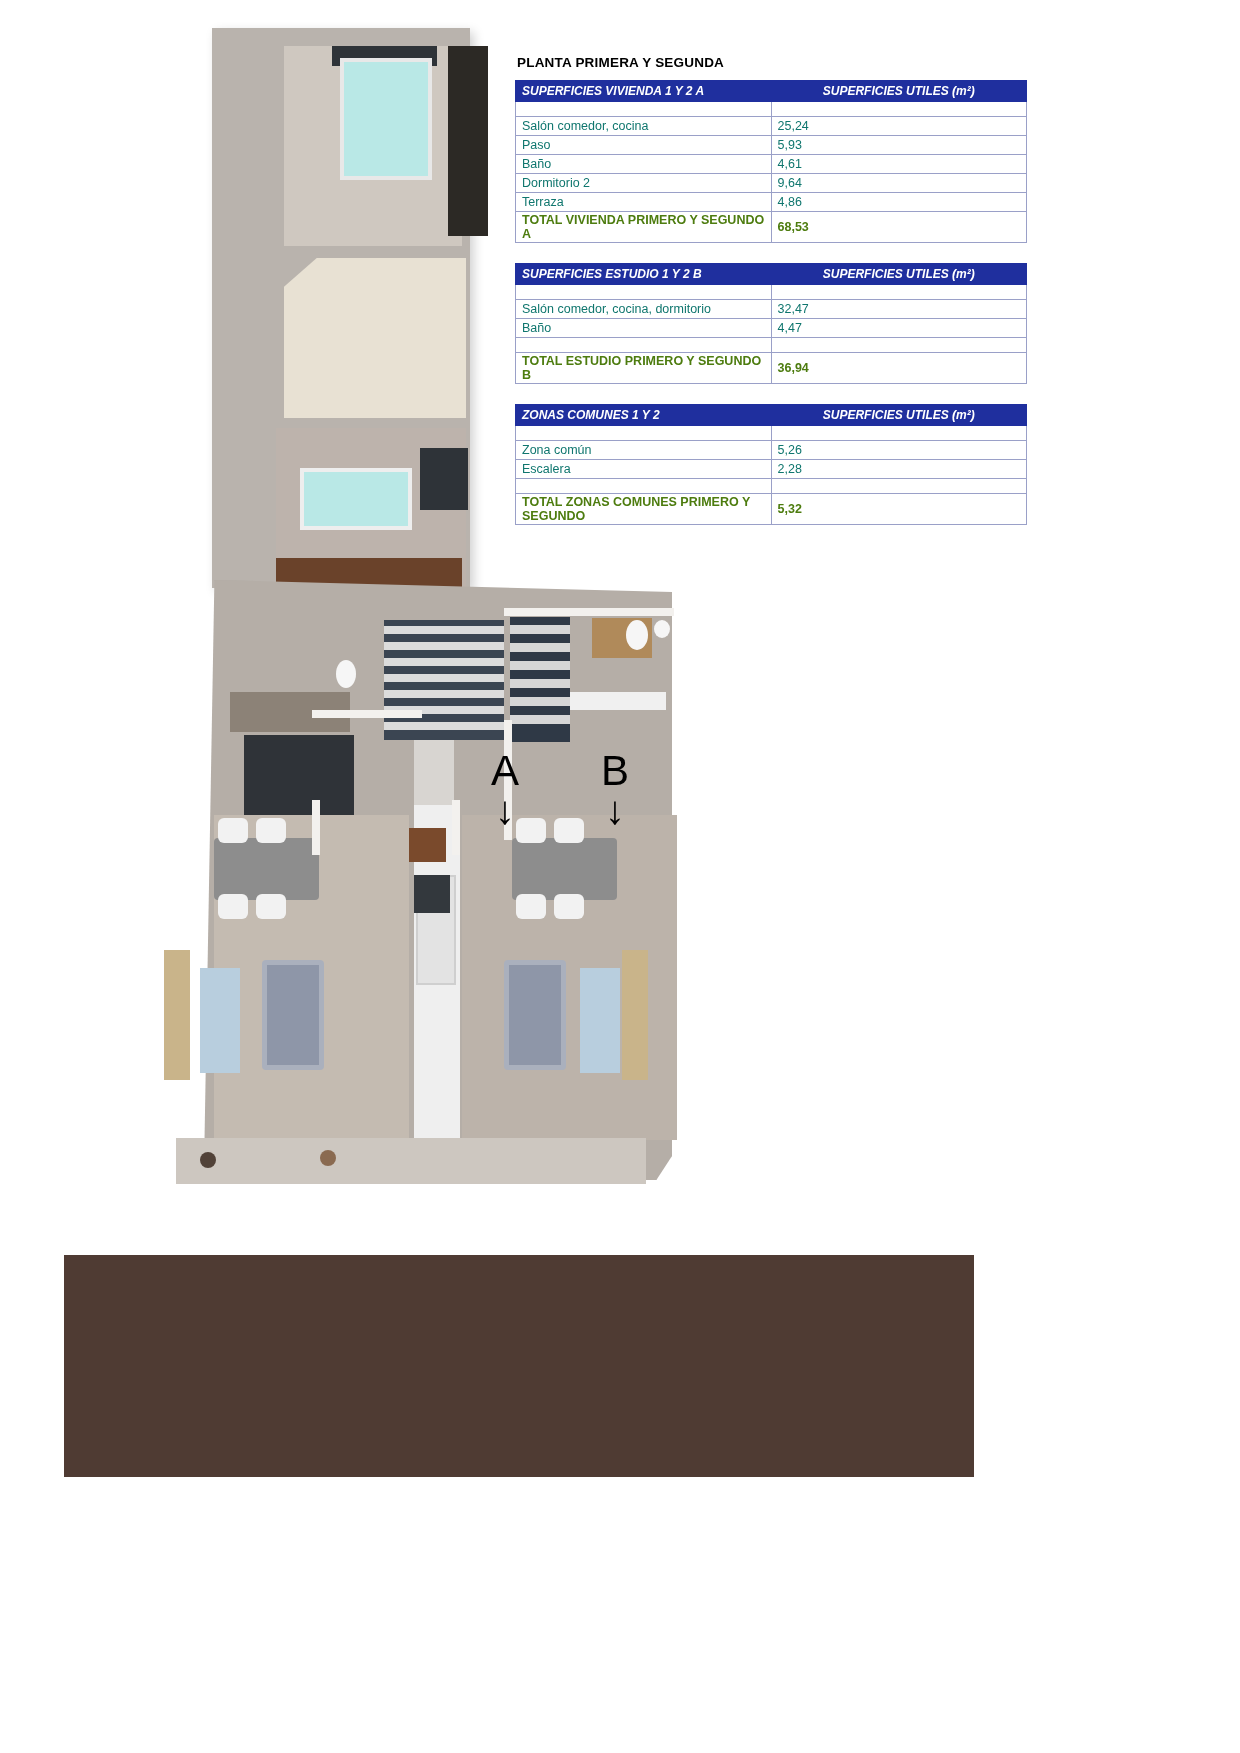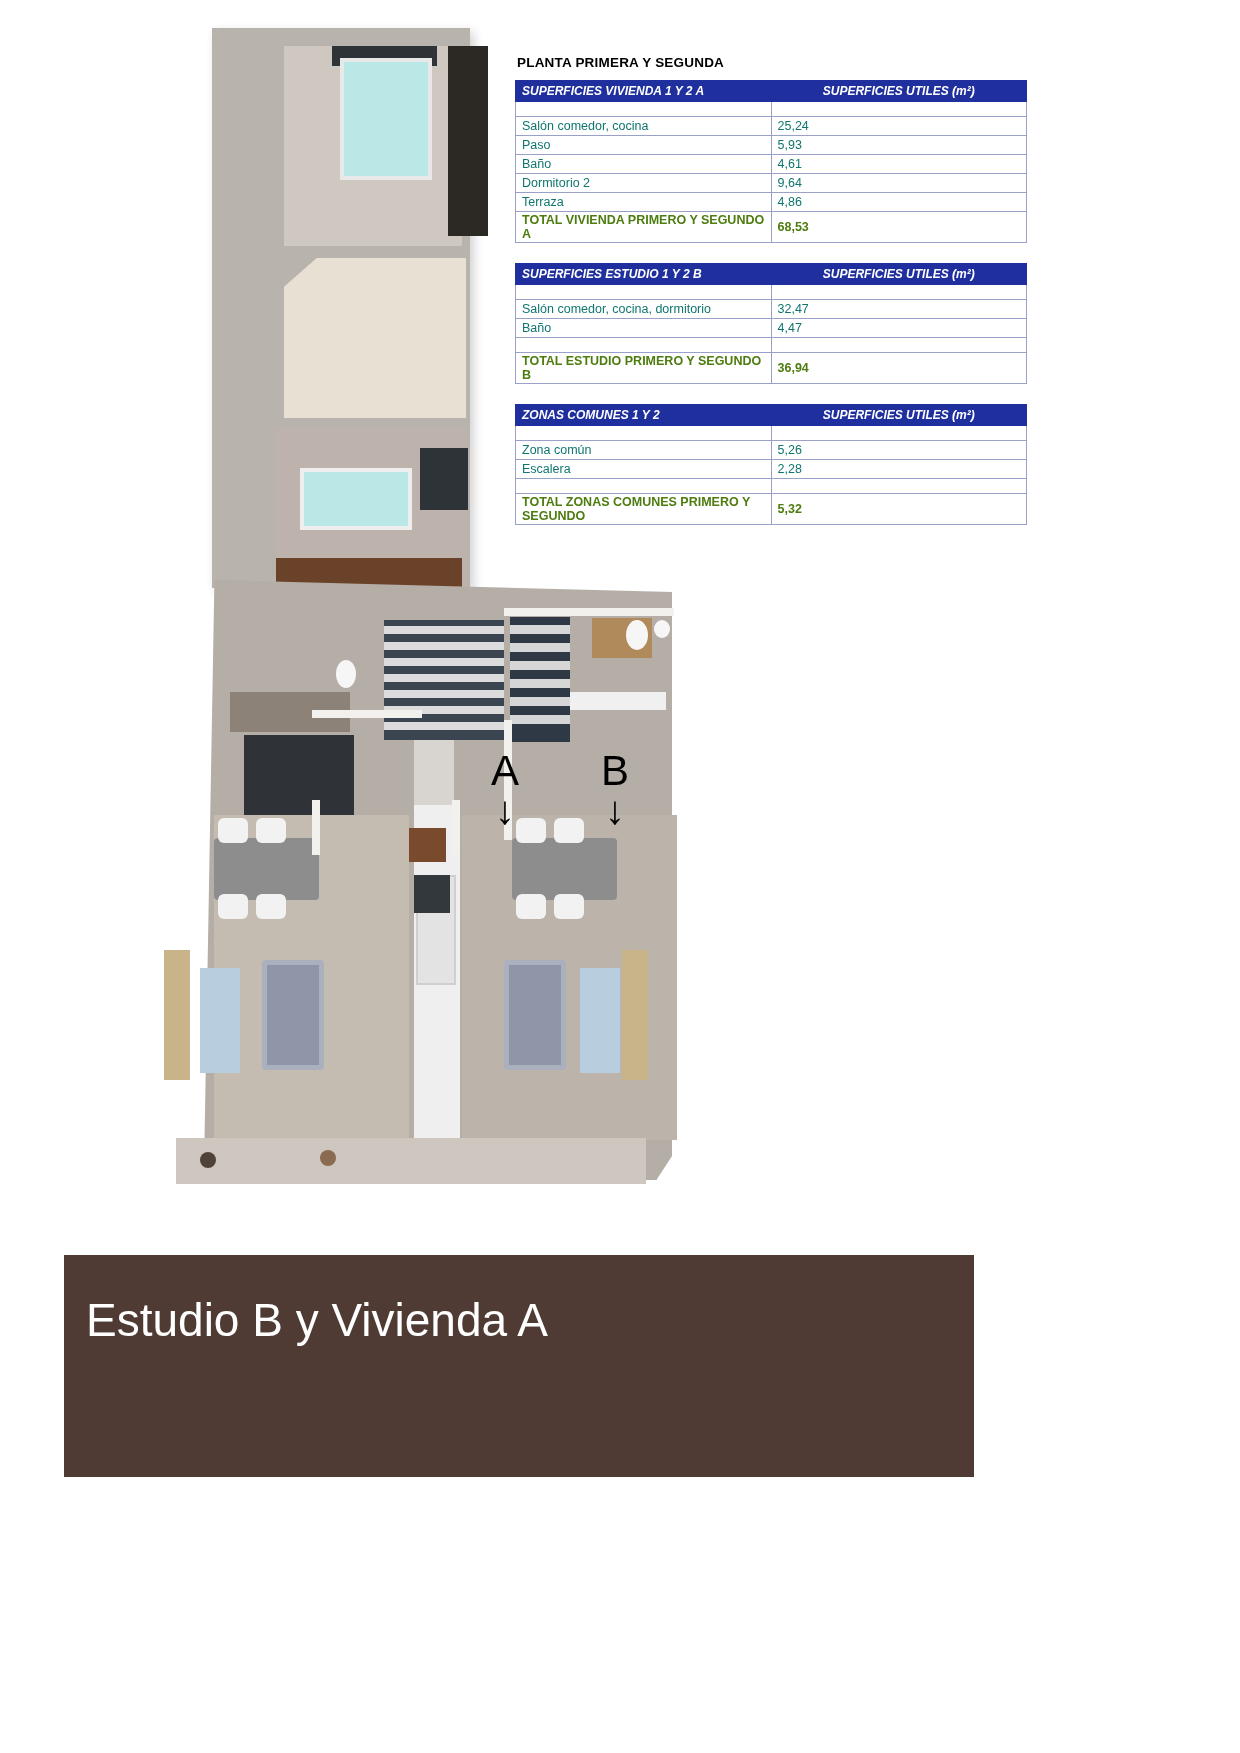--- a/index.html
+++ b/index.html
@@ -642,17 +642,16 @@
         <tr class="total">
           <td class="name">TOTAL ZONAS COMUNES PRIMERO Y SEGUNDO</td>
           <td class="val">5,32</td>
         </tr>
       </tbody>
     </table>
   </div>
 
   <div id="caption">
     <div class="cap-text">
-      <span class="cap-line">Estudio B y Vivienda A</span>
     </div>
   </div>
 
 </div>
 
 </body></html>

